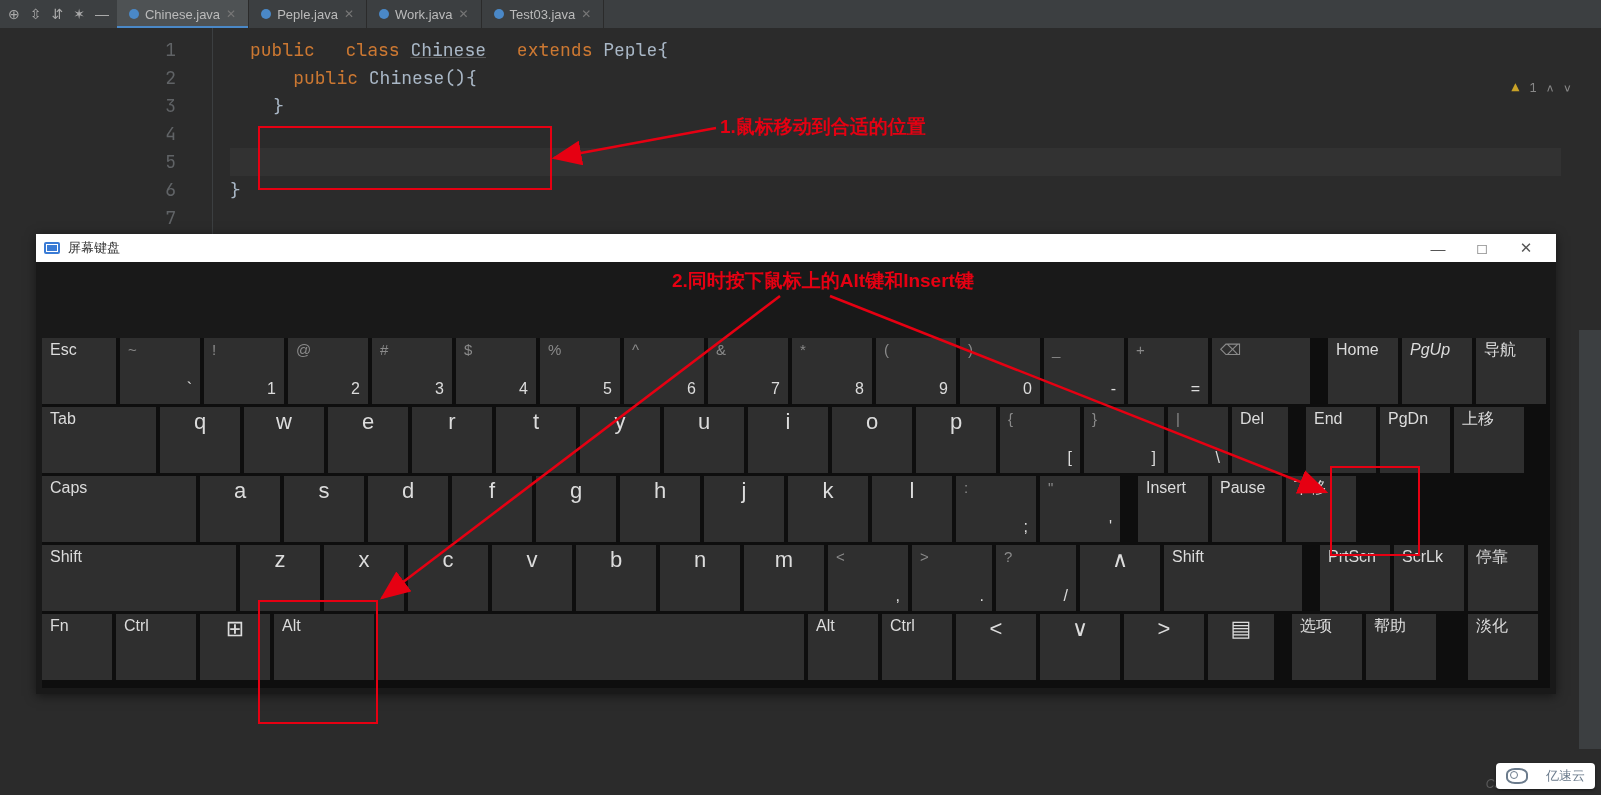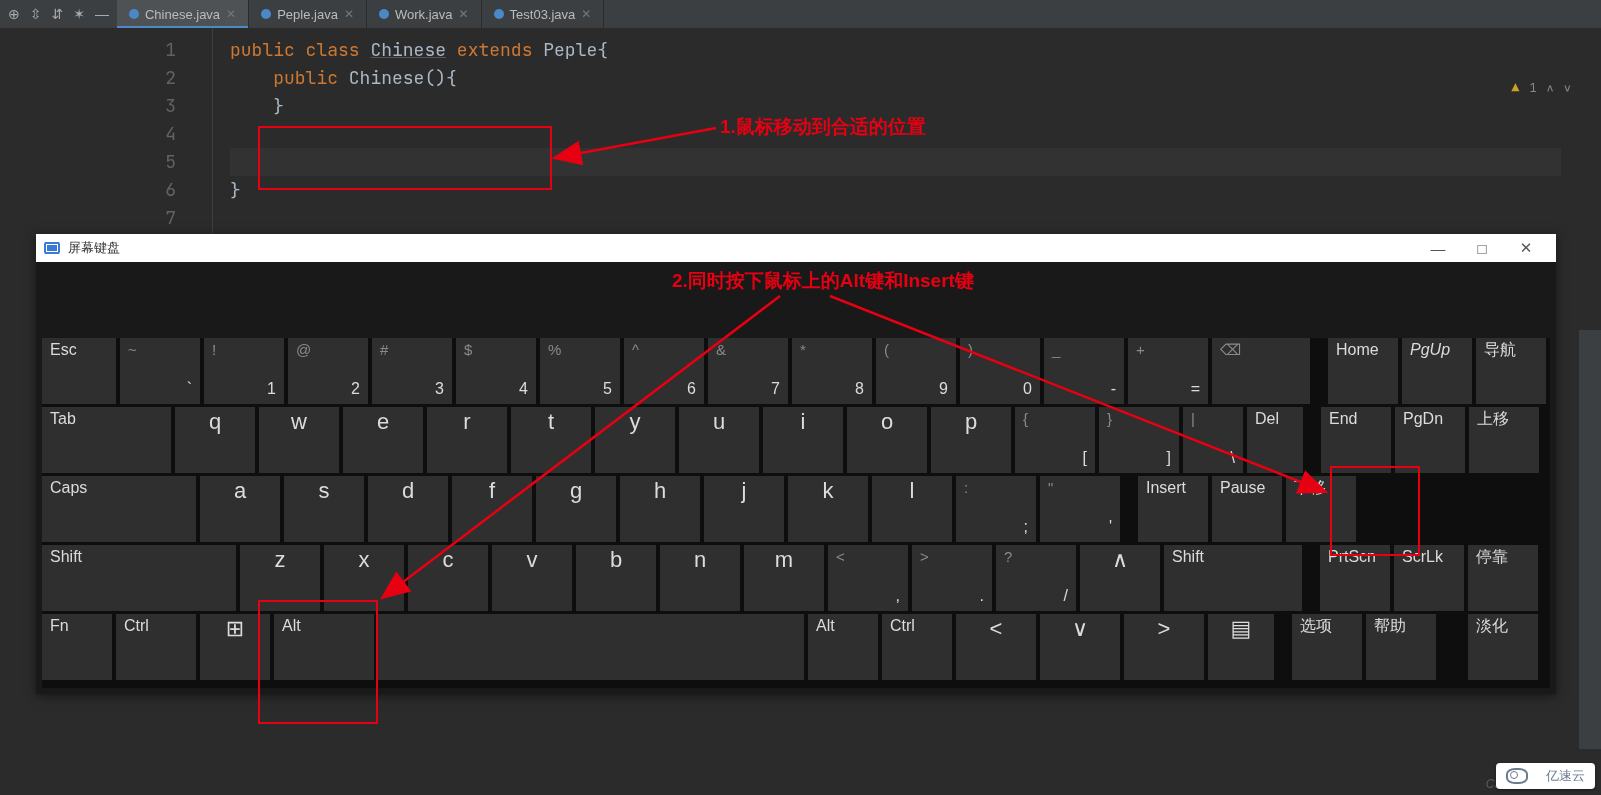--- a/index.html
+++ b/index.html
@@ -65,21 +65,21 @@
   }
   .gutter div{padding-right:24px;height:28px;box-sizing:border-box;}
   .fold{
     position:absolute;left:200px;top:0;bottom:0;width:12px;
     border-right:1px solid #3c3f41;
   }
   .code{
     position:absolute;left:230px;top:8px;right:40px;
     white-space:pre;
   }
-  .code .kw{color:var(--keyword);}
+  .code .kw{color:var(--keyword);margin-left:20px;}
   .code .cls{color:var(--text);text-decoration:underline;text-decoration-color:#555;}
   .code .row{height:28px;}
   .code .row.hl{background:#323232;}
 
   .status-right{
     position:absolute;right:30px;top:46px;color:#888;font-size:12px;
     display:flex;align-items:center;gap:10px;
   }
   .warn-tri{color:#c9a227;font-size:13px;}
 
@@ -267,21 +267,21 @@
           <span class="lbl">Home</span>
         </div>
         <div class="key" style="width: 70px; font-style: italic;">
           <span class="lbl">PgUp</span>
         </div>
         <div class="key" style="width: 70px;">
           <span class="lbl">导航</span>
         </div>
       </div>
       <div class="krow">
-        <div class="key" style="width: 129px;">
+        <div class="key" style="width: 114px;">
           <span class="lbl">Tab</span>
         </div>
         <div class="key" style="width: 80px;">
           <span class="mid">q</span>
         </div>
         <div class="key" style="width: 80px;">
           <span class="mid">w</span>
         </div>
         <div class="key" style="width: 80px;">
           <span class="mid">e</span>

